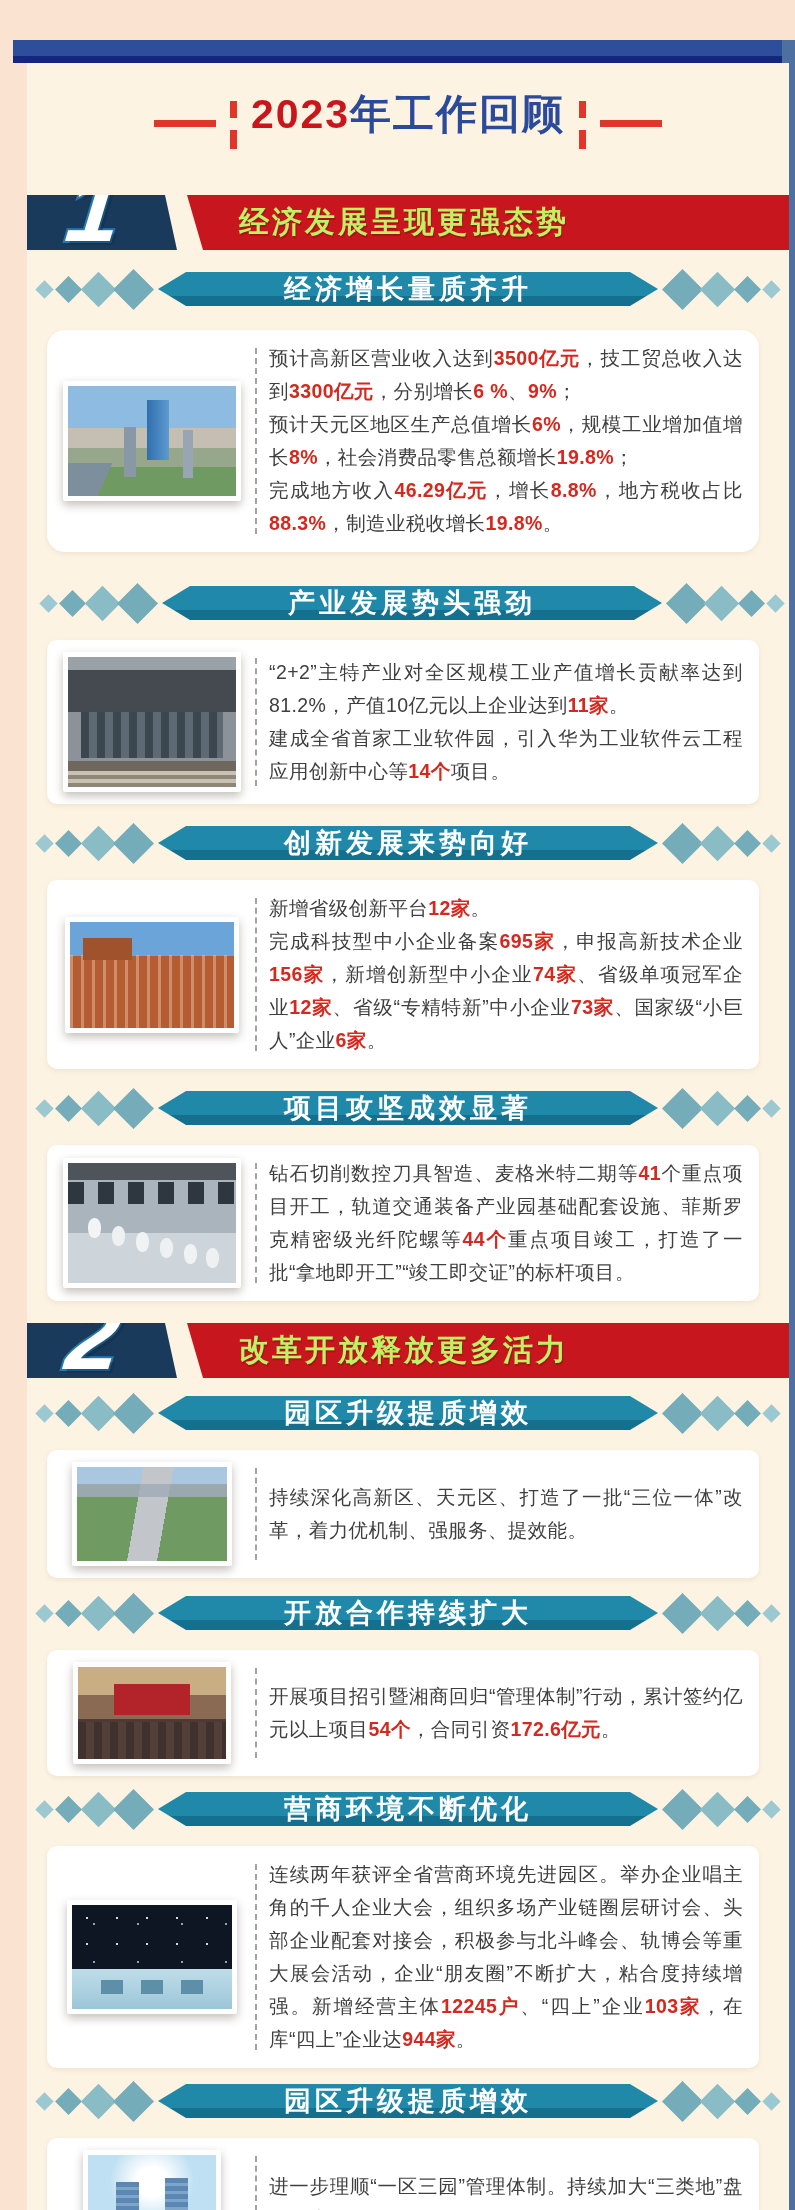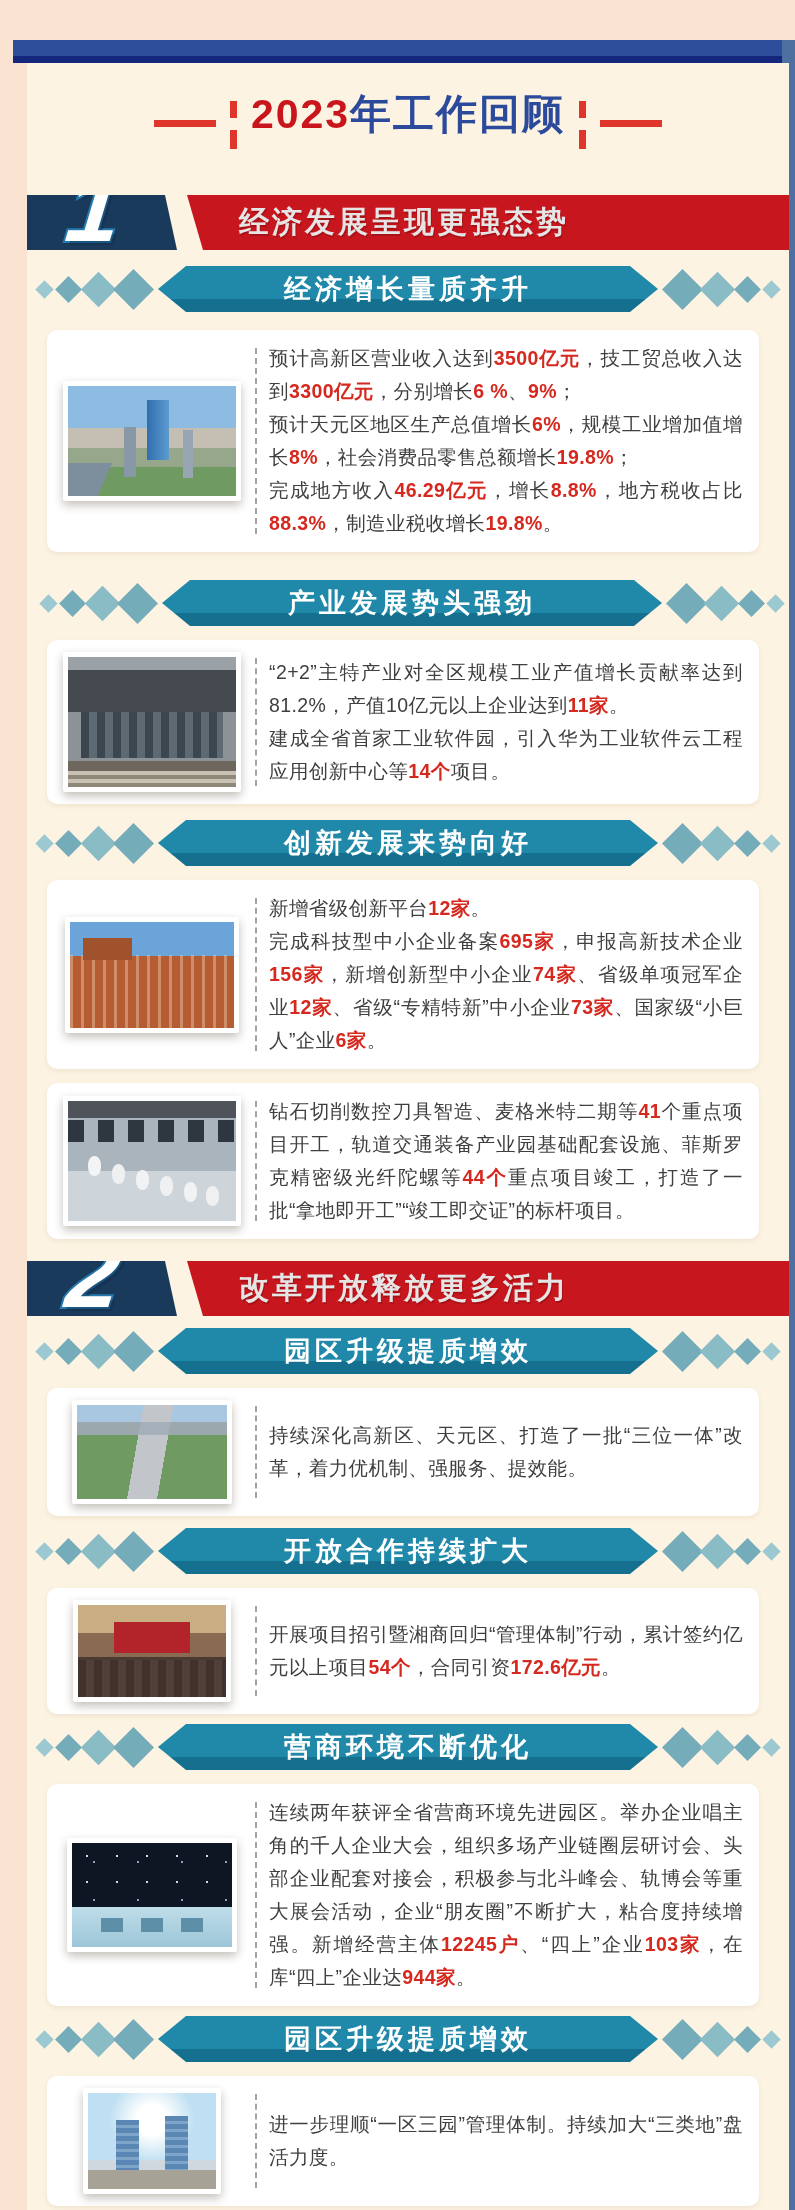--- a/index.html
+++ b/index.html
@@ -28,45 +28,45 @@
   .sec-header.s2{margin-top:22px;}
   .num-block{position:absolute;left:0;top:0;width:150px;height:55px;background:#1a3a5c;
     clip-path:polygon(0 0,calc(100% - 12px) 0,100% 100%,0 100%);}
   .big-num{position:absolute;left:40px;bottom:-2px;z-index:2;
     font-size:96px;line-height:0.92;font-weight:800;font-style:italic;color:#ffffff;
     -webkit-text-stroke:4px #2679ae;paint-order:stroke fill;
     text-shadow:4px 4px 0 rgba(16,44,74,.45);transform:skewX(-6deg);}
   .red-banner{position:absolute;left:160px;right:0;top:0;height:55px;background:#c8161e;
     clip-path:polygon(0 0,100% 0,100% 100%,16px 100%);
     display:flex;align-items:center;}
-  .red-banner span{color:#e5e5e5;font-size:30px;font-weight:800;letter-spacing:3px;padding-left:52px;
+  .red-banner span{color:#bef264;font-size:30px;font-weight:800;letter-spacing:3px;padding-left:52px;
     text-shadow:1px 2px 0 rgba(120,10,10,.4);}
 
   
   .hex-row{height:46px;margin-top:16px;display:flex;align-items:center;justify-content:center;gap:10px;}
   .dias{display:flex;align-items:center;gap:8px;}
   .dias i{display:block;background:#74acb9;transform:rotate(45deg);}
   .dias.left i:nth-child(1){width:13px;height:13px;background:#9cc8d1;}
   .dias.left i:nth-child(2){width:19px;height:19px;}
   .dias.left i:nth-child(3){width:25px;height:25px;background:#8abcc6;}
   .dias.left i:nth-child(4){width:29px;height:29px;}
   .dias.right i:nth-child(1){width:29px;height:29px;}
   .dias.right i:nth-child(2){width:25px;height:25px;background:#8abcc6;}
   .dias.right i:nth-child(3){width:19px;height:19px;}
   .dias.right i:nth-child(4){width:13px;height:13px;background:#9cc8d1;}
-  .hex{min-width:500px;height:46px;display:flex;align-items:center;justify-content:center;
+  .hex{min-width:500px;height:34px;display:flex;align-items:center;justify-content:center;
     background:linear-gradient(180deg,#2089a9 0 72%,#156f8e 72% 100%);
     clip-path:polygon(28px 0,calc(100% - 28px) 0,100% 50%,calc(100% - 28px) 100%,28px 100%,0 50%);}
   .hex span{color:#fff;font-size:27px;font-weight:800;letter-spacing:4px;}
 
   
   .card{background:#fff;border-radius:10px;margin:14px 30px 0 20px;
     padding:12px 16px 12px 14px;display:flex;align-items:center;
     box-shadow:0 2px 5px rgba(150,120,90,.12);}
-  .card.first{margin-top:18px;}
+  .card.first{margin-top:18px;border-radius:18px;}
   .photo-col{width:182px;display:flex;justify-content:center;flex:none;}
   .photo-frame{background:#fff;padding:5px;box-shadow:0 4px 10px rgba(60,40,20,.30);border-radius:2px;}
   .divider{align-self:stretch;border-left:2px dashed #a3a3a3;margin:6px 12px 6px 12px;}
   .body-text{flex:1;color:#3f3f3f;font-size:19.5px;line-height:33px;letter-spacing:.4px;
     text-align:justify;overflow-wrap:anywhere;}
   .body-text p{margin:0;}
   .hl{color:#d5281e;font-weight:700;}
 
   
   .photo{position:relative;overflow:hidden;}
@@ -228,20 +228,37 @@
           <div class="photo ph3"></div>
         </div>
     </div>
     <div class="divider"></div>
     <div class="body-text">
         <p><span>新增省级创新平台</span><span class="hl">12家</span><span>。</span></p>
         <p><span>完成科技型中小企业备案</span><span class="hl">695家</span><span>，申报高新技术企业</span><span class="hl">156家</span><span>，新增创新型中小企业</span><span class="hl">74家</span><span>、省级单项冠军企业</span><span class="hl">12家</span><span>、省级“专精特新”中小企业</span><span class="hl">73家</span><span>、国家级“小巨人”企业</span><span class="hl">6家</span><span>。</span></p>
       </div>
   </div>
 
+  <div class="hex-row">
+    <span class="dias left">
+        <i></i>
+        <i></i>
+        <i></i>
+        <i></i>
+      </span>
+    <div class="hex">
+        <span>项目攻坚成效显著</span>
+      </div>
+    <span class="dias right">
+        <i></i>
+        <i></i>
+        <i></i>
+        <i></i>
+      </span>
+  </div>
   <div class="card">
     <div class="photo-col">
       <div class="photo-frame">
           <div class="photo ph4"></div>
         </div>
     </div>
     <div class="divider"></div>
     <div class="body-text">
         <p><span>钻石切削数控刀具智造、麦格米特二期等</span><span class="hl">41</span><span>个重点项目开工，轨道交通装备产业园基础配套设施、菲斯罗克精密级光纤陀螺等</span><span class="hl">44个</span><span>重点项目竣工，打造了一批“拿地即开工”“竣工即交证”的标杆项目。</span></p>
       </div>

